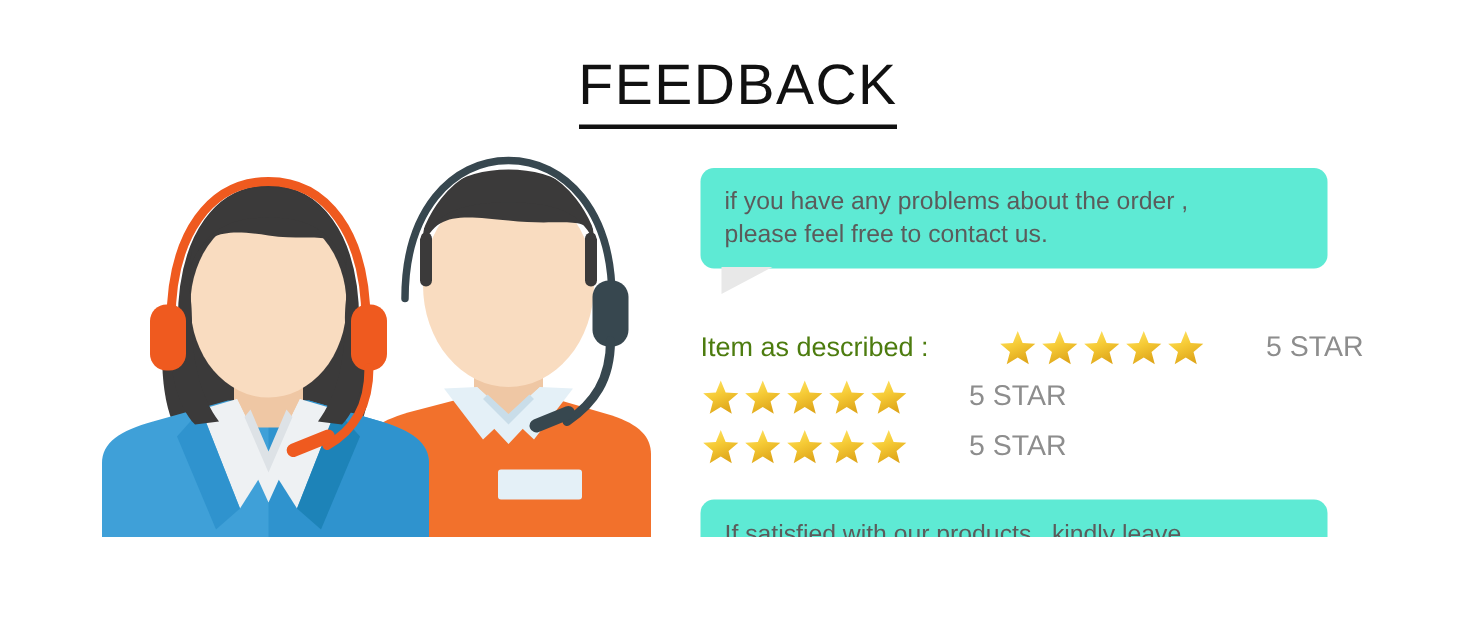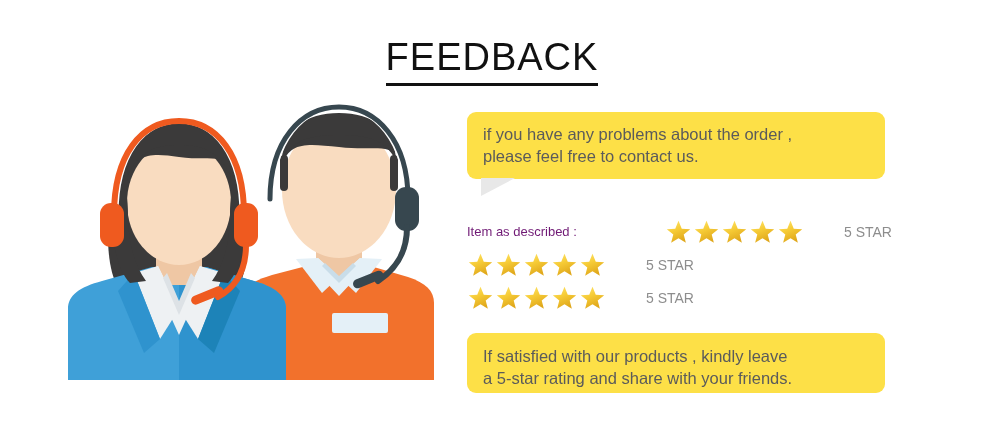--- a/index.html
+++ b/index.html
@@ -6,21 +6,21 @@
     margin: 0;
     padding: 0;
     background: #ffffff;
   }
   body {
     font-family: "Liberation Sans", sans-serif;
   }
   #root {
     position: relative;
     width: 984px;
-    height: 426px;
+    height: 358px;
     background: #ffffff;
     overflow: hidden;
   }
 
   
   #title-wrap {
     position: absolute;
     left: 0;
     top: 38px;
     width: 984px;
@@ -51,21 +51,21 @@
   
   #content {
     position: absolute;
     left: 467px;
     top: 112px;
     width: 420px;
   }
 
   .bubble {
     position: relative;
-    background: #fde047;
+    background: #5eead4;
     border-radius: 9px;
     padding: 11px 16px 12px 16px;
     box-sizing: border-box;
   }
   .bubble-text {
     font-family: "Liberation Sans", sans-serif;
     font-size: 16.5px;
     line-height: 1.34;
     color: #5b5b5b;
     white-space: pre-line;
@@ -89,36 +89,36 @@
   }
   .rating-row {
     display: flex;
     align-items: center;
     height: 33px;
   }
   .rating-label {
     width: 198px;
     flex: none;
     font-family: "Liberation Sans", sans-serif;
-    font-size: 13px;
-    color: #701a75;
+    font-size: 18px;
+    color: #4d7c0f;
     white-space: pre;
   }
   .rating-stars {
     width: 150px;
     flex: none;
     display: flex;
     align-items: center;
     gap: 1px;
   }
   .rating-stars svg { display: block; }
   .rating-value {
     flex: none;
     font-family: "Liberation Sans", sans-serif;
-    font-size: 14px;
+    font-size: 19px;
     color: #8d8d8d;
     padding-left: 29px;
     white-space: pre;
   }
 
   #bubble-bottom {
     width: 418px;
     margin-top: 19px;
     padding: 12px 16px 4px 16px;
   }

